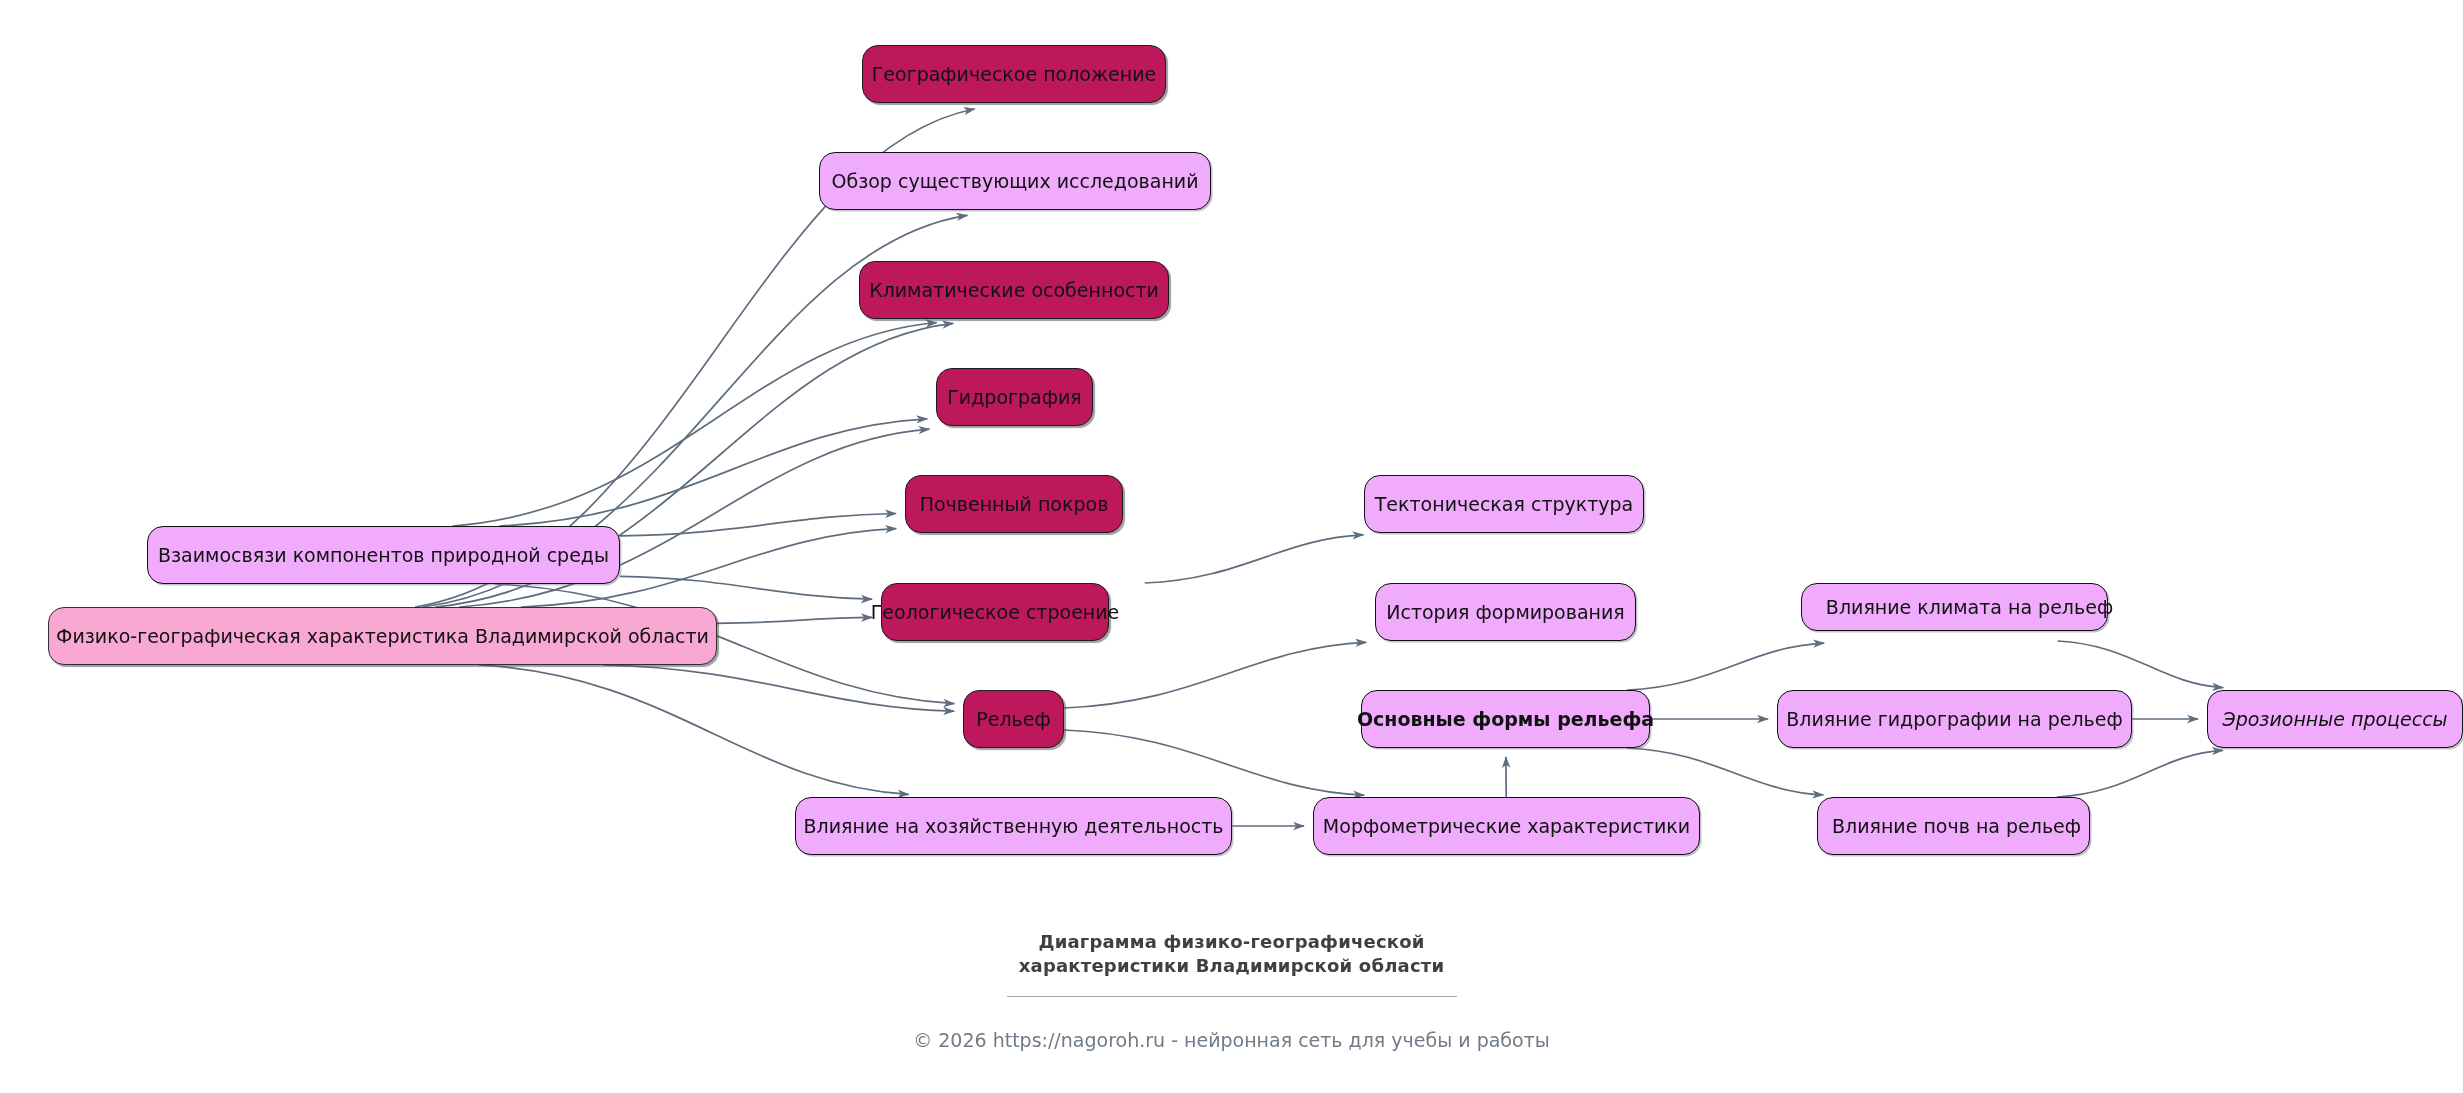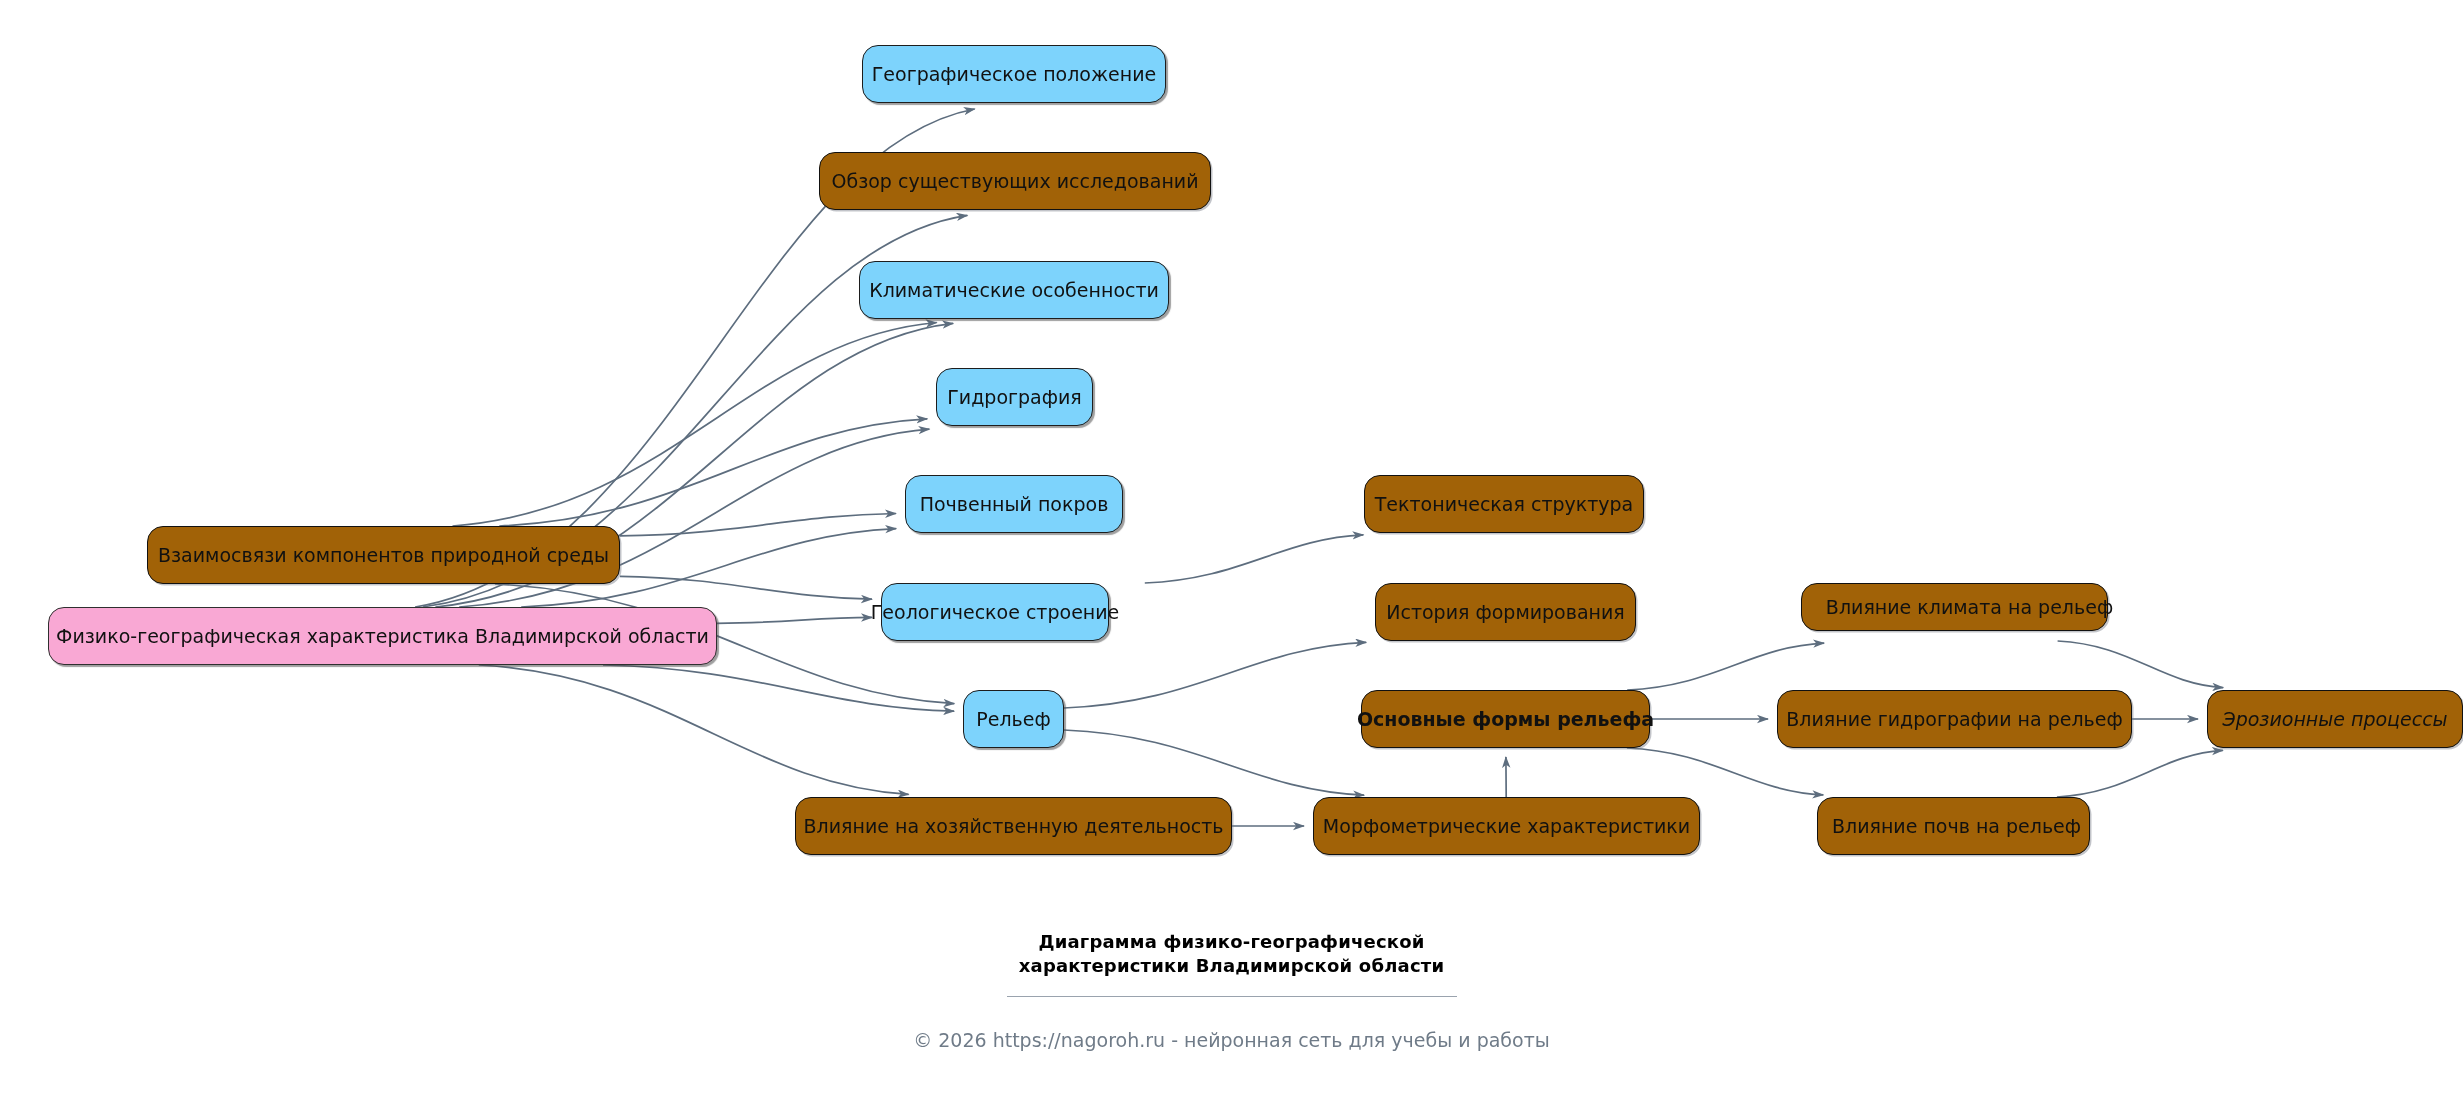--- a/index.html
+++ b/index.html
@@ -27,51 +27,51 @@
     pointer-events: none;
   }
   .node {
     position: absolute;
     box-sizing: border-box;
     display: flex;
     align-items: center;
     justify-content: center;
     border-radius: 14px;
     border: 1.6px solid #111111;
-    background: #a16207;
+    background: #f0abfc;
     color: #111111;
     font-size: 19px;
     line-height: 1;
     white-space: nowrap;
     padding: 0 14px;
     box-shadow: 2px 2px 1px rgba(80,80,80,0.55);
   }
   .node.root {
     background: #f9a8d4;
     border-color: #2f2f2f;
   }
   .node.purple {
-    background: #7dd3fc;
+    background: #be185d;
     border-color: #1d1d1d;
   }
   .node.plain {
     box-shadow: 1.5px 1.5px 0.5px rgba(120,125,135,0.45);
   }
   .node-label {
     display: block;
   }
   #footer {
     position: absolute;
     left: 0;
     top: 930px;
     width: 2463px;
     text-align: center;
   }
   #footer .title {
-    color: #000000;
+    color: #404040;
     font-size: 18px;
     font-weight: bold;
     line-height: 1.35;
     letter-spacing: 0.2px;
   }
   #footer .rule {
     width: 450px;
     height: 1px;
     background: #9aa3ae;
     margin: 17px auto 0 auto;

